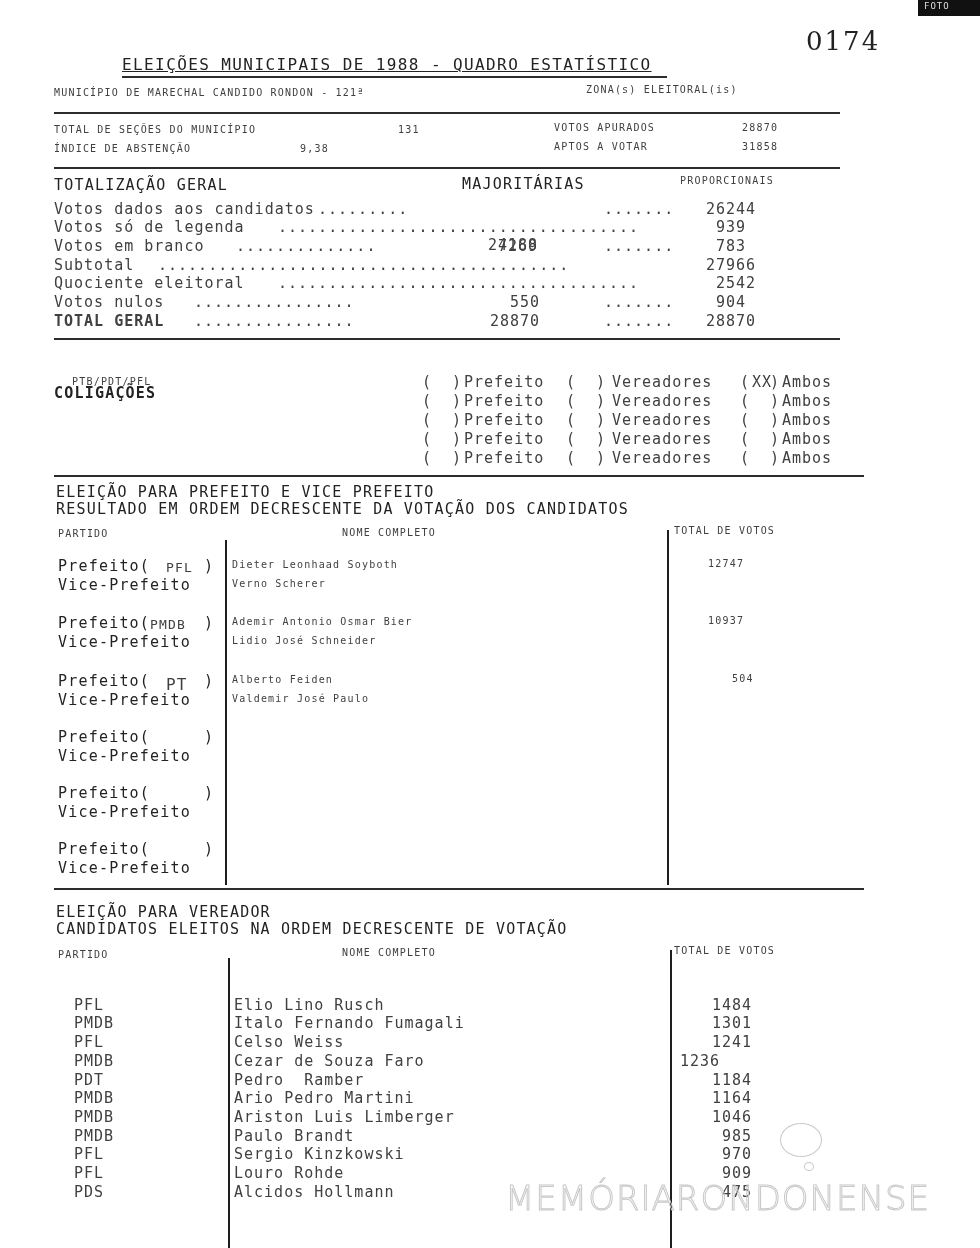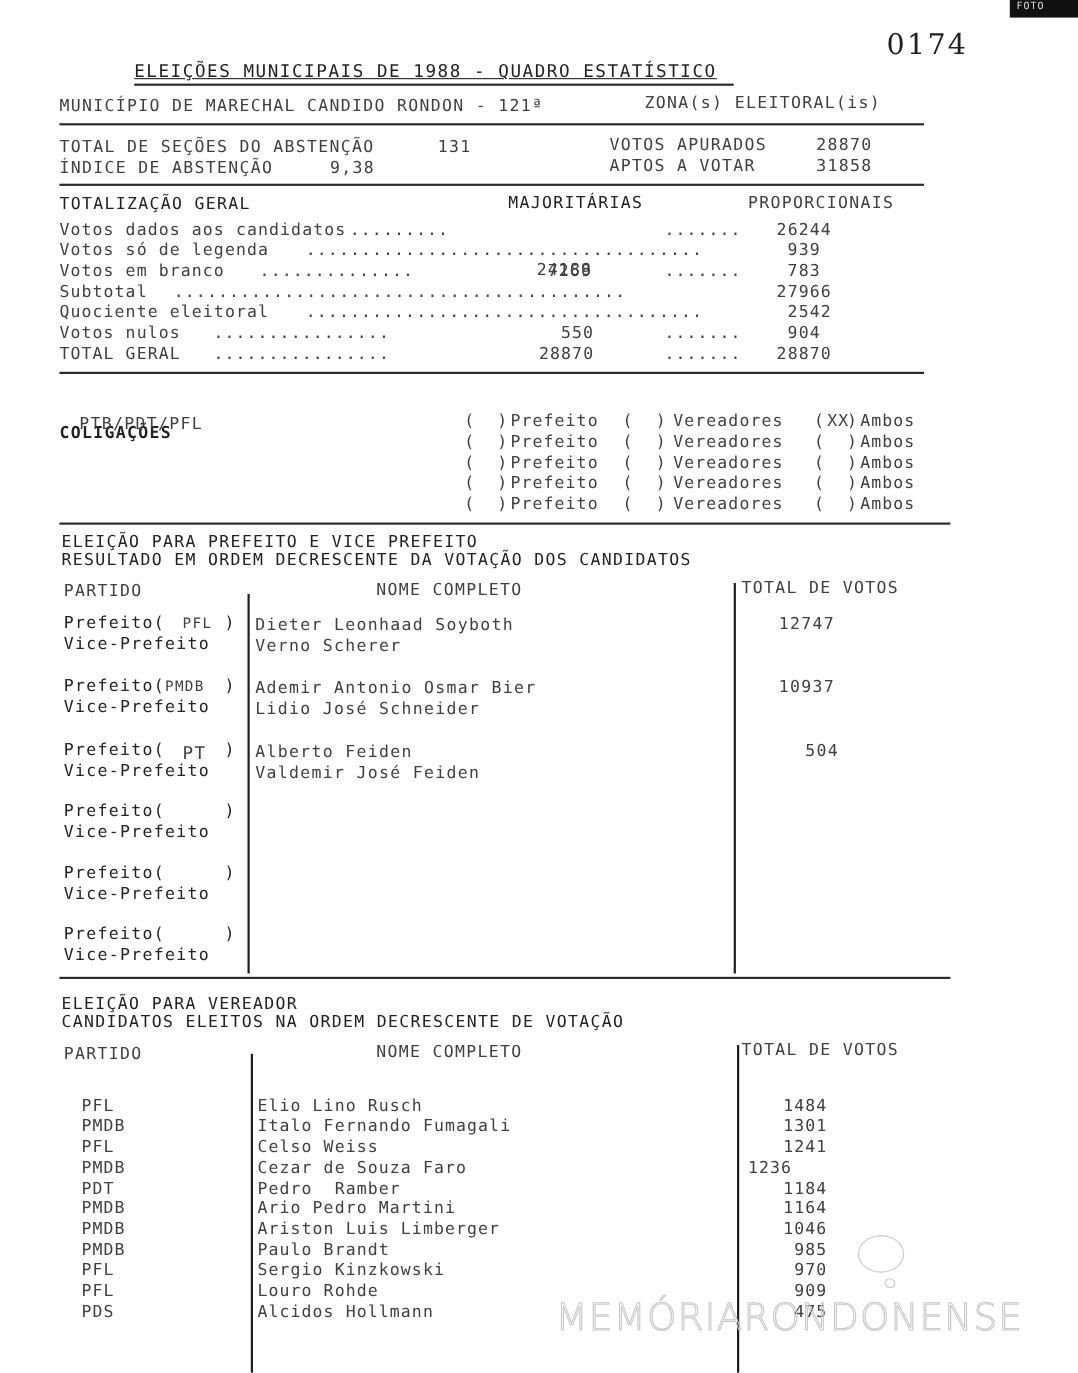--- a/index.html
+++ b/index.html
@@ -1,19 +1,19 @@
 <!DOCTYPE html>
 <html><head>
 <meta charset="utf-8">
 <style>
   * { box-sizing: border-box; margin: 0; padding: 0; }
   html, body { width: 980px; height: 1248px; background: #ffffff; overflow: hidden; }
   body { position: relative; font-family: "DejaVu Sans Mono", "Liberation Mono", monospace; color: #3a3a3a; }
   .abs { position: absolute; white-space: pre; }
-  .t { font-size: 15px; letter-spacing: 1.2px; color: #404040; }
+  .t { font-size: 10px; letter-spacing: 1.2px; color: #404040; }
   .tb { font-size: 15px; letter-spacing: 1.2px; color: #222; }
   .hline { position: absolute; height: 2px; background: #2c2c2c; }
   .vline { position: absolute; width: 2px; background: #1e1e1e; }
   .corner-mark { position: absolute; left: 918px; top: 0; width: 62px; height: 16px; background: #111; }
   .corner-mark span { position: absolute; left: 6px; top: 1px; font-size: 9px; color: #ddd; letter-spacing: 1px; }
   .pagenum { position: absolute; left: 806px; top: 26px; font-family: "DejaVu Serif", serif; font-size: 26px; color: #222; letter-spacing: 2px; }
   .title { left: 122px; top: 55px; font-size: 16px; letter-spacing: 1.4px; color: #222; text-decoration: underline; }
   .dots { letter-spacing: 2px; }
   .watermark { position: absolute; left: 505px; top: 1178px; font-family: "DejaVu Sans", sans-serif; font-size: 34px; font-weight: 200; letter-spacing: 1px; color: transparent; -webkit-text-stroke: 1px #c8c8c8; }
   .bubble { position: absolute; border: 1.5px solid #c9c9c9; border-radius: 50%; }
@@ -27,21 +27,21 @@
     <span>FOTO</span>
   </div>
 <div class="pagenum">0174</div>
 
 <div class="abs title">ELEIÇÕES MUNICIPAIS DE 1988 - QUADRO ESTATÍSTICO</div>
 <div class="hline" style="left:122px; top:76px; width:545px; height:2px;"></div>
 <div class="abs t" style="left:54px; top:87px;">MUNICÍPIO DE MARECHAL CANDIDO RONDON - 121ª</div>
 <div class="abs t" style="left:586px; top:84px;">ZONA(s) ELEITORAL(is)</div>
 <div class="hline" style="left:54px; top:112px; width:786px;"></div>
 
-<div class="abs t" style="left:54px; top:124px;">TOTAL DE SEÇÕES DO ABSTENÇÃO</div>
+<div class="abs t" style="left:54px; top:124px;">TOTAL DE SEÇÕES DO MUNICÍPIO</div>
 <div class="abs t" style="left:398px; top:124px;">131</div>
 <div class="abs t" style="left:54px; top:143px;">ÍNDICE DE ABSTENÇÃO</div>
 <div class="abs t" style="left:300px; top:143px;">9,38</div>
 <div class="abs t" style="left:554px; top:122px;">VOTOS APURADOS</div>
 <div class="abs t" style="left:742px; top:122px;">28870</div>
 <div class="abs t" style="left:554px; top:141px;">APTOS A VOTAR</div>
 <div class="abs t" style="left:742px; top:141px;">31858</div>
 <div class="hline" style="left:54px; top:167px; width:786px;"></div>
 
 <div class="abs tb" style="left:54px; top:176px;">TOTALIZAÇÃO GERAL</div>
@@ -79,21 +79,21 @@
     <span style="left:716px;">2542</span>
   </div>
   <div class="row" style="top:293px;">
     <span style="left:54px;">Votos nulos</span>
     <span class="dots" style="left:194px;">................</span>
     <span style="left:510px;">550</span>
     <span class="dots" style="left:604px;">.......</span>
     <span style="left:716px;">904</span>
   </div>
   <div class="row" style="top:312px;">
-    <span style="left:54px;">TOTAL GERAL</span>
+    <span style="left:54px;font-weight:bold;">TOTAL GERAL</span>
     <span class="dots" style="left:194px;">................</span>
     <span style="left:490px;">28870</span>
     <span class="dots" style="left:604px;">.......</span>
     <span style="left:706px;">28870</span>
   </div>
 </div>
 <div class="hline" style="left:54px; top:338px; width:786px;"></div>
 
 <div class="abs tb" style="left:54px; top:348px; font-weight:bold;margin-top:36px;">COLIGAÇÕES</div>
 <div class="abs t" style="left:72px; top:376px;">PTB/PDT/PFL</div>
@@ -168,21 +168,21 @@
   <div class="abs tb" style="left:58px; top:633px;">Vice-Prefeito</div>
   <div class="abs t" style="left:232px; top:616px;">Ademir Antonio Osmar Bier</div>
   <div class="abs t" style="left:232px; top:635px;">Lidio José Schneider</div>
   <div class="abs t" style="left:708px; top:615px;">10937</div>
 
   <div class="abs tb" style="left:58px; top:672px;">Prefeito(</div>
   <div class="abs t" style="left:166px; top:675px; font-size:16px;">PT</div>
   <div class="abs tb" style="left:204px; top:672px;">)</div>
   <div class="abs tb" style="left:58px; top:691px;">Vice-Prefeito</div>
   <div class="abs t" style="left:232px; top:674px;">Alberto Feiden</div>
-  <div class="abs t" style="left:232px; top:693px;">Valdemir José Feiden</div>
+  <div class="abs t" style="left:232px; top:693px;">Valdemir José Paulo</div>
   <div class="abs t" style="left:732px; top:673px;">504</div>
 
   <div class="abs tb" style="left:58px; top:728px;">Prefeito(</div>
   <div class="abs tb" style="left:204px; top:728px;">)</div>
   <div class="abs tb" style="left:58px; top:747px;">Vice-Prefeito</div>
 
   <div class="abs tb" style="left:58px; top:784px;">Prefeito(</div>
   <div class="abs tb" style="left:204px; top:784px;">)</div>
   <div class="abs tb" style="left:58px; top:803px;">Vice-Prefeito</div>
 

